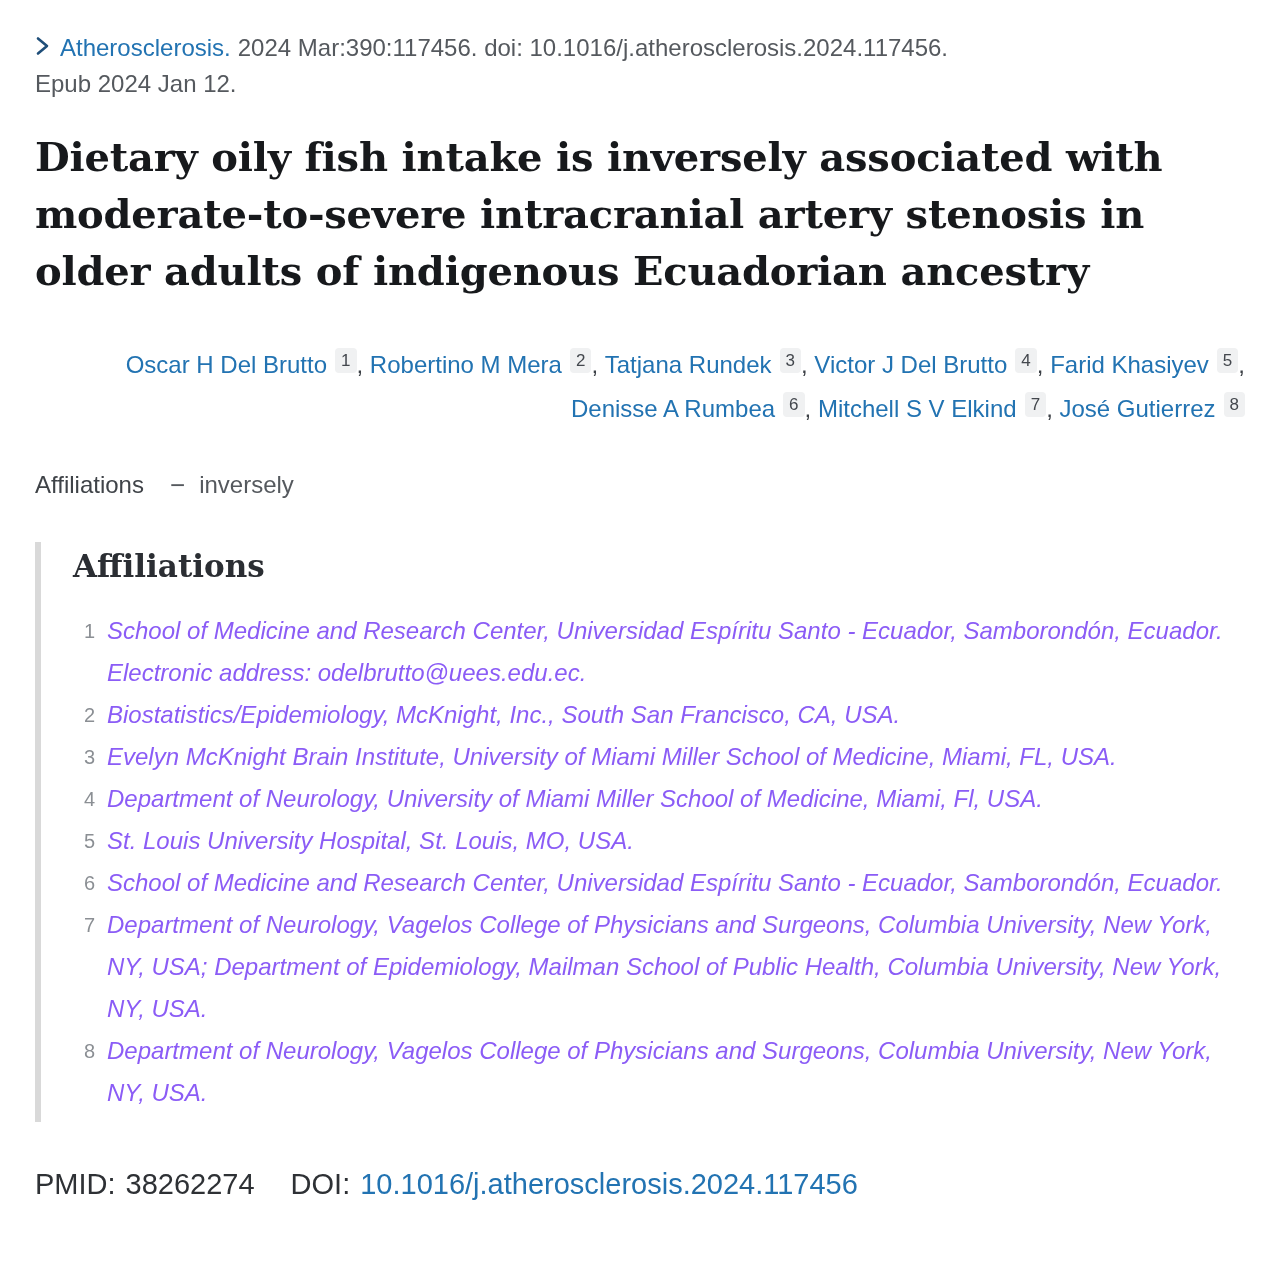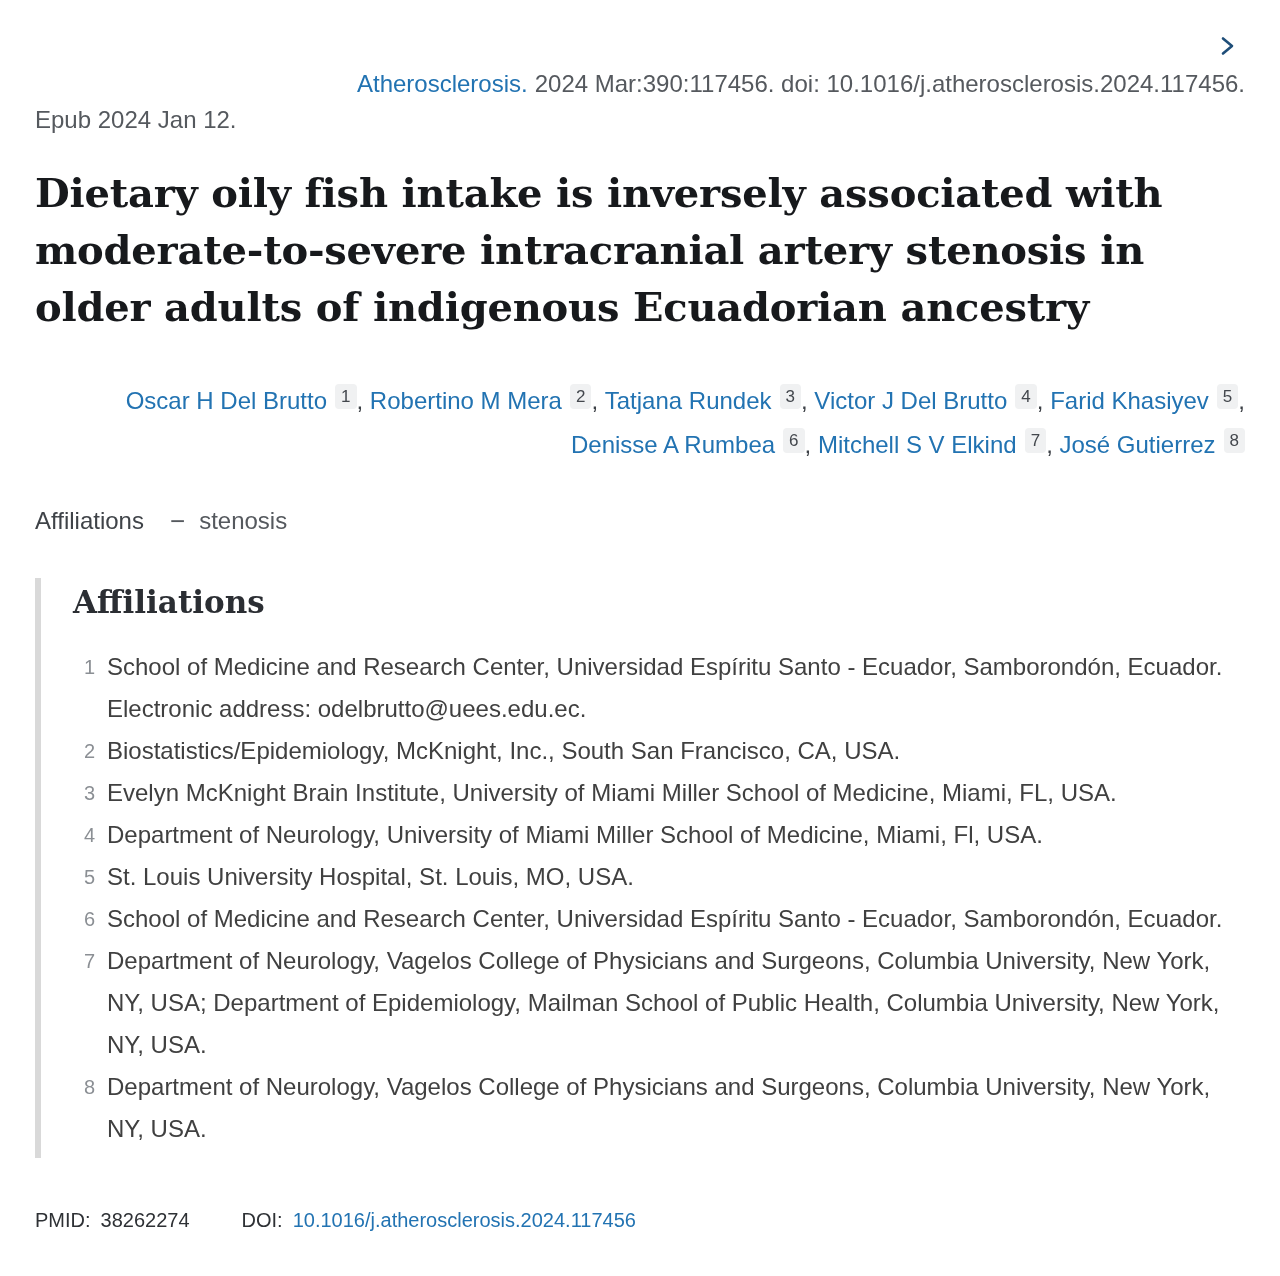--- a/index.html
+++ b/index.html
@@ -7,21 +7,21 @@
   body {
     width: 1280px;
     min-height: 1276px;
     font-family: "Liberation Sans", sans-serif;
     color: #212428;
     padding: 30px 35px 20px 35px;
   }
 
   
   .citation { font-size: 24px; line-height: 36px; color: #55595e; }
-  .cit-row { display: flex; align-items: flex-end; flex-direction: column; }
+  .cit-row { display: flex; align-items: flex-end; }
   .chevron { margin-right: 10px; position: relative; top: 1px; flex: 0 0 auto; }
   .journal-link { color: #2273b2; text-decoration: none; cursor: pointer; }
   .cit-text { color: #55595e; margin-left: 7px; }
   .epub { }
 
   
   .title {
     margin-top: 26px;
     max-width: 1205px;
     font-family: "DejaVu Serif", serif;
@@ -79,26 +79,26 @@
   .aff-list { list-style: none; width: 1174px; }
   .aff-item { display: flex; font-size: 24px; line-height: 42px; }
   .aff-num {
     flex: 0 0 22px;
     text-align: right;
     margin-right: 12px;
     color: #8b8f94;
     font-size: 20px;
     line-height: 42px;
   }
-  .aff-text { flex: 1 1 auto; max-width: 1140px; color: #404040; }
-
-  
-  .ids { margin-top: 46px; font-size: 20px; line-height: 32px; color: #2e3135; display: flex; align-items: flex-end; }
+  .aff-text { flex: 1 1 auto; max-width: 1140px; color: #8b5cf6; font-style: italic; }
+
+  
+  .ids { margin-top: 46px; font-size: 29px; line-height: 32px; color: #2e3135; display: flex; align-items: flex-end; }
   .id-group { display: flex; }
-  .id-group + .id-group { margin-left: 52px; }
+  .id-group + .id-group { margin-left: 36px; }
   .id-label { margin-right: 10px; }
   .id-value { color: #2e3135; }
   .doi-link { color: #2273b2; text-decoration: none; cursor: pointer; }
 </style>
 </head>
 <body>
 
 <div class="citation">
   <div class="cit-row">
     <span class="chevron">
@@ -132,21 +132,21 @@
   
     <span class="author-unit"><a class="author-link">Mitchell S V Elkind</a><span class="sup-badge">7</span><span class="author-sep">, </span></span>
   
     <span class="author-unit"><a class="author-link">José Gutierrez</a><span class="sup-badge">8</span></span>
   </div>
 
 <div class="aff-bar">
   <span class="aff-bar-label">Affiliations</span>
   <button class="collapse-btn">
     <span class="collapse-minus">−</span>
-    <span>stenosis</span>
+    <span>inversely</span>
   </button>
 </div>
 
 <section class="aff-panel">
   <h2 class="aff-heading">Affiliations</h2>
   <ol class="aff-list">
 
       <li class="aff-item">
         <span class="aff-num">1</span>
         <span class="aff-text">School of Medicine and Research Center, Universidad Espíritu Santo - Ecuador, Samborondón, Ecuador. Electronic address: odelbrutto@uees.edu.ec.</span>

